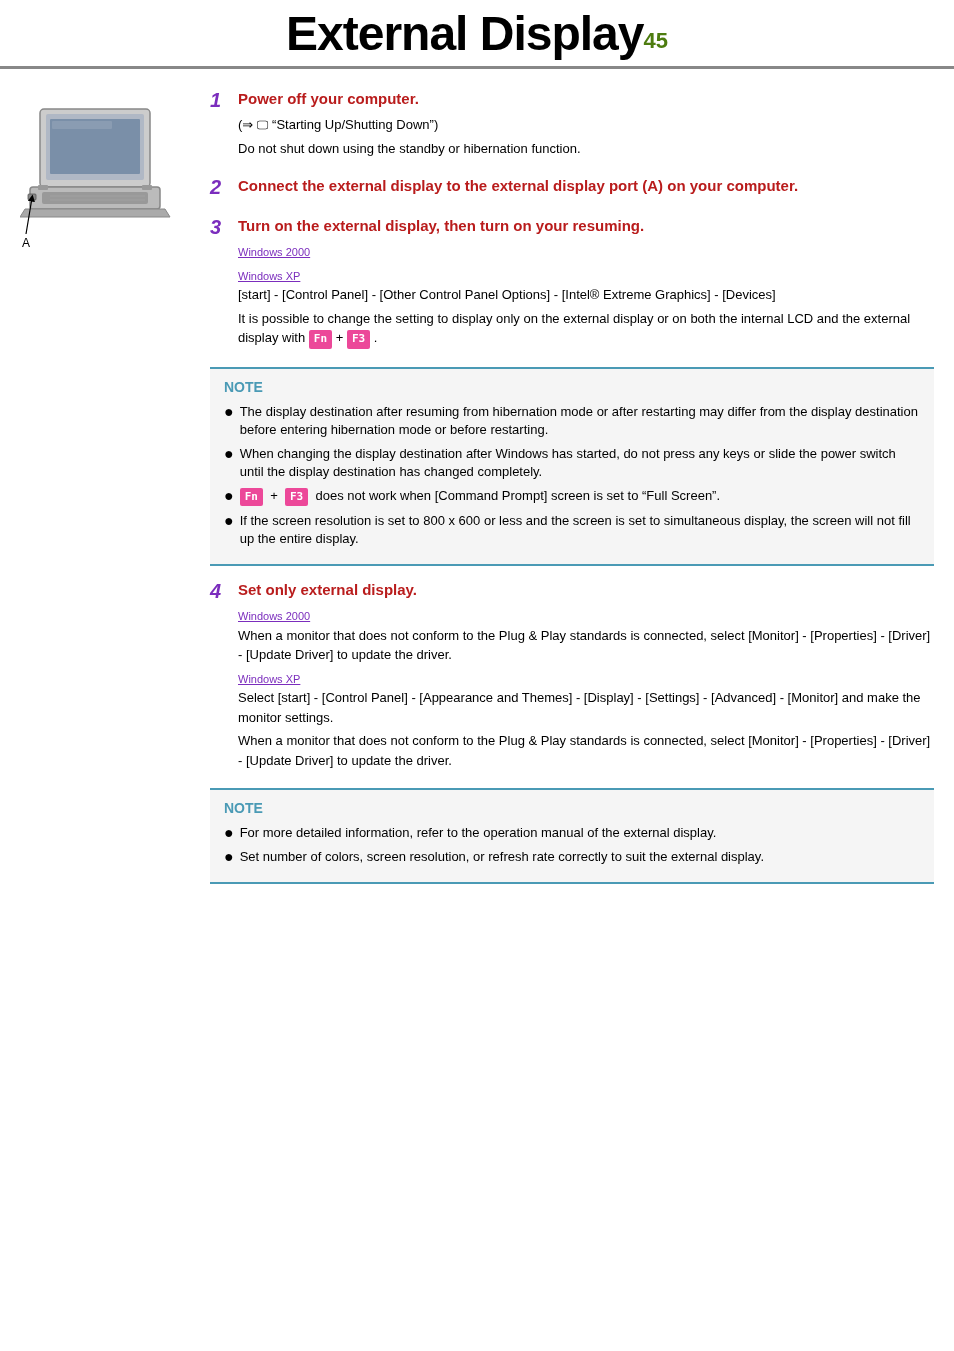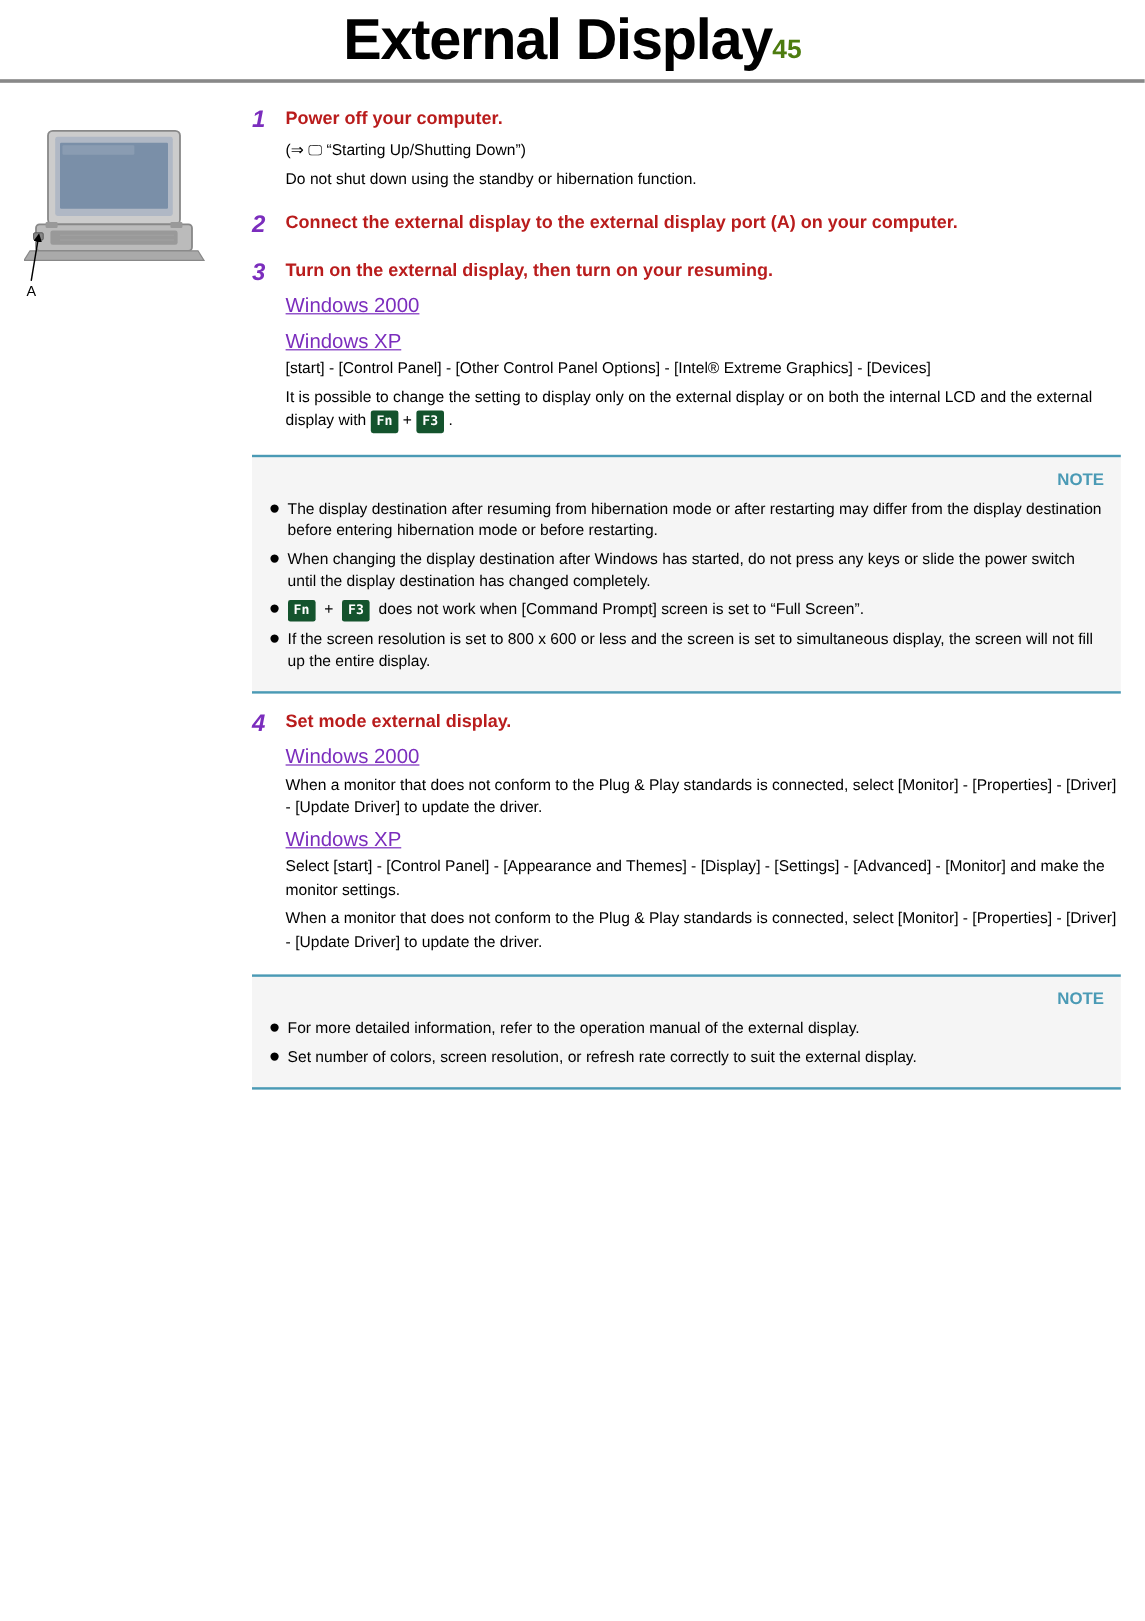--- a/index.html
+++ b/index.html
@@ -96,27 +96,27 @@
     }
     .step-body p {
       margin-bottom: 4px;
     }
 
     
     .win-link {
       color: #7b2dbd;
       text-decoration: underline;
       cursor: pointer;
-      font-size: 17px;
+      font-size: 11px;
     }
 
     
     .key-badge {
       display: inline-block;
-      background: #14532d;
+      background: #ec4899;
       color: #fff;
       font-weight: bold;
       font-size: 11px;
       padding: 1px 5px;
       border-radius: 2px;
       font-family: monospace;
     }
 
     
     .note-section {
@@ -124,21 +124,20 @@
       border-bottom: 2px solid #4a9ab5;
       background: #f5f5f5;
       padding: 10px 14px;
       margin: 14px 0;
     }
     .note-label {
       color: #4a9ab5;
       font-size: 14px;
       font-weight: bold;
       margin-bottom: 8px;
-      text-align: right;
     }
     .note-item {
       display: flex;
       align-items: flex-start;
       gap: 6px;
       margin-bottom: 6px;
       font-size: 13px;
       line-height: 1.4;
     }
     .note-bullet {
@@ -268,21 +267,21 @@
       </div>
       <div class="note-item">
         <span class="note-bullet">●</span>
         <span>If the screen resolution is set to 800 x 600 or less and the screen is set to simultaneous display, the screen will not fill up the entire display.</span>
       </div>
     </div>
 
     <div class="step">
       <div class="step-header">
         <span class="step-number">4</span>
-        <span class="step-title">Set mode external display.</span>
+        <span class="step-title">Set only external display.</span>
       </div>
       <div class="step-body">
         <div class="win-section">
           <div><span class="win-link">Windows 2000</span></div>
           <p>When a monitor that does not conform to the Plug &amp; Play standards is connected, select [Monitor] - [Properties] - [Driver] - [Update Driver] to update the driver.</p>
         </div>
         <div class="win-section">
           <div><span class="win-link">Windows XP</span></div>
           <p>Select [start] - [Control Panel] - [Appearance and Themes] - [Display] - [Settings] - [Advanced] - [Monitor] and make the monitor settings.</p>
           <p>When a monitor that does not conform to the Plug &amp; Play standards is connected, select [Monitor] - [Properties] - [Driver] - [Update Driver] to update the driver.</p>

